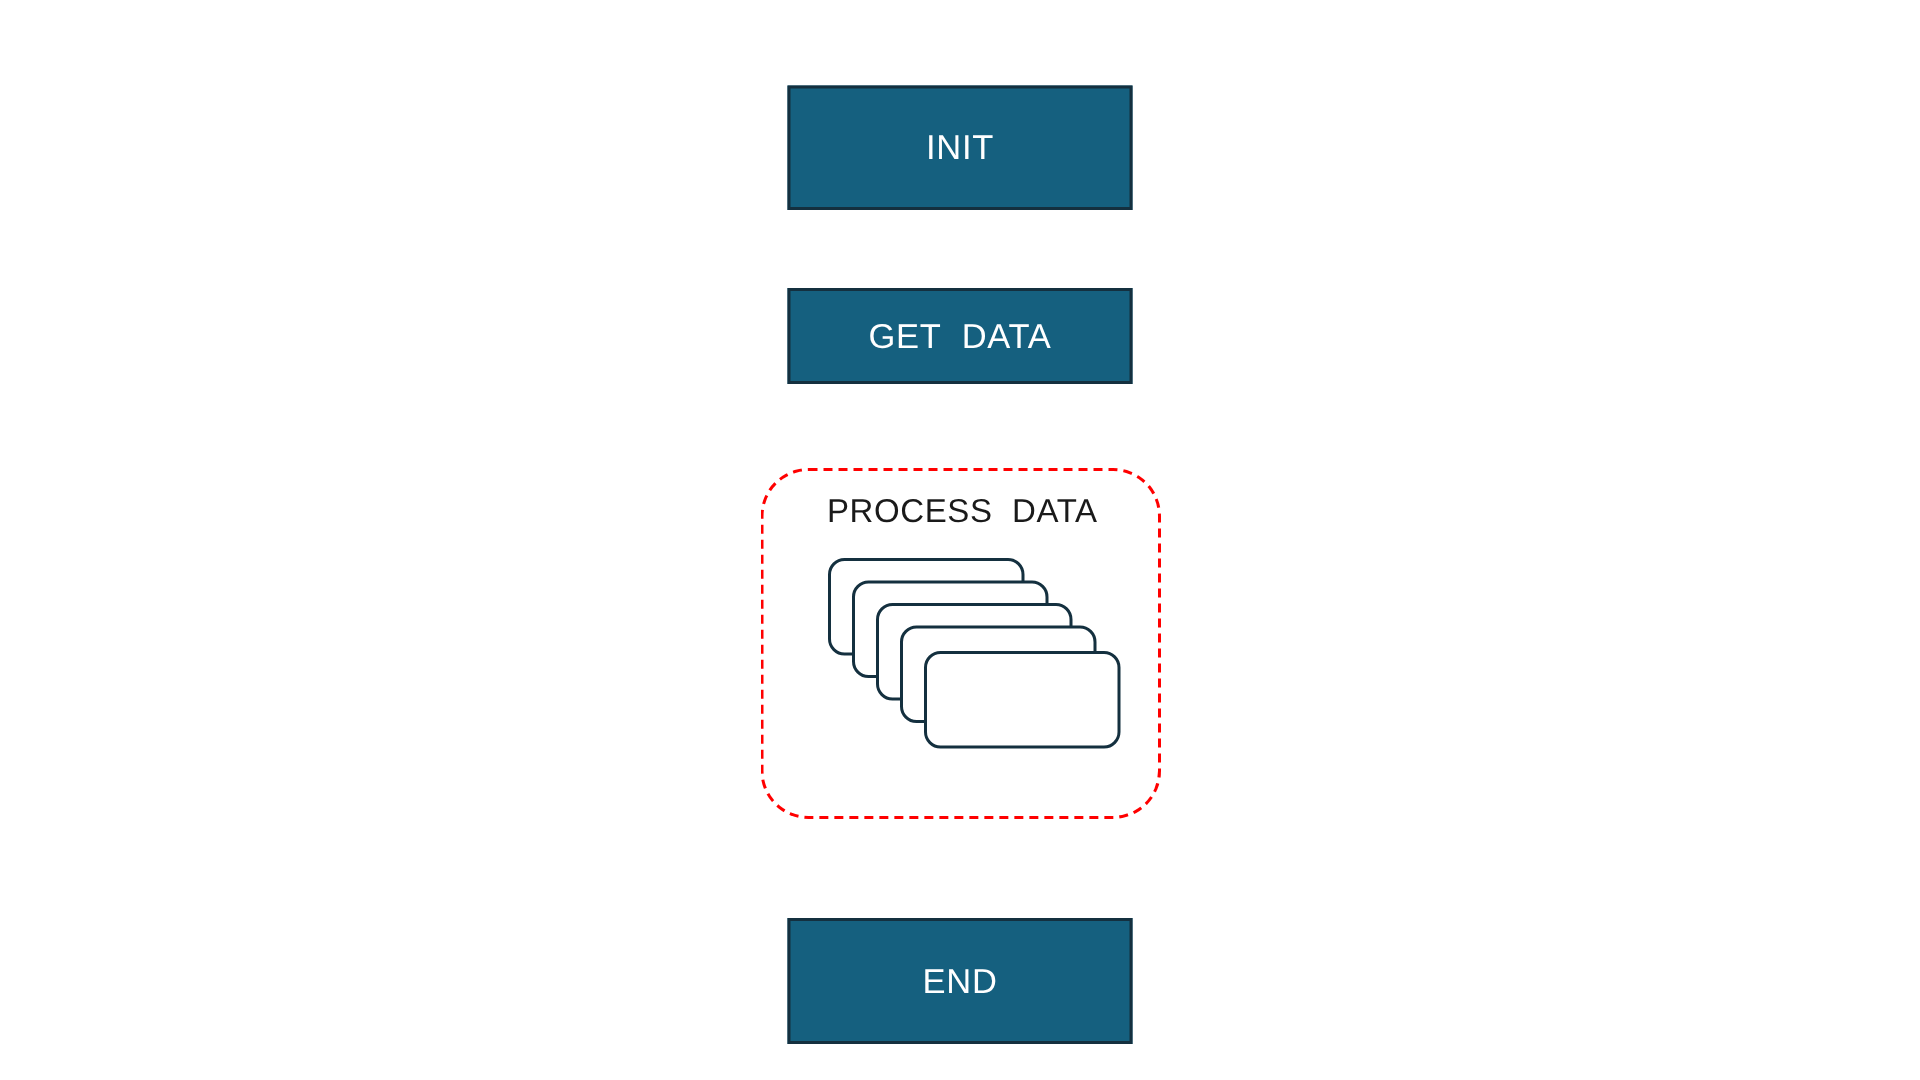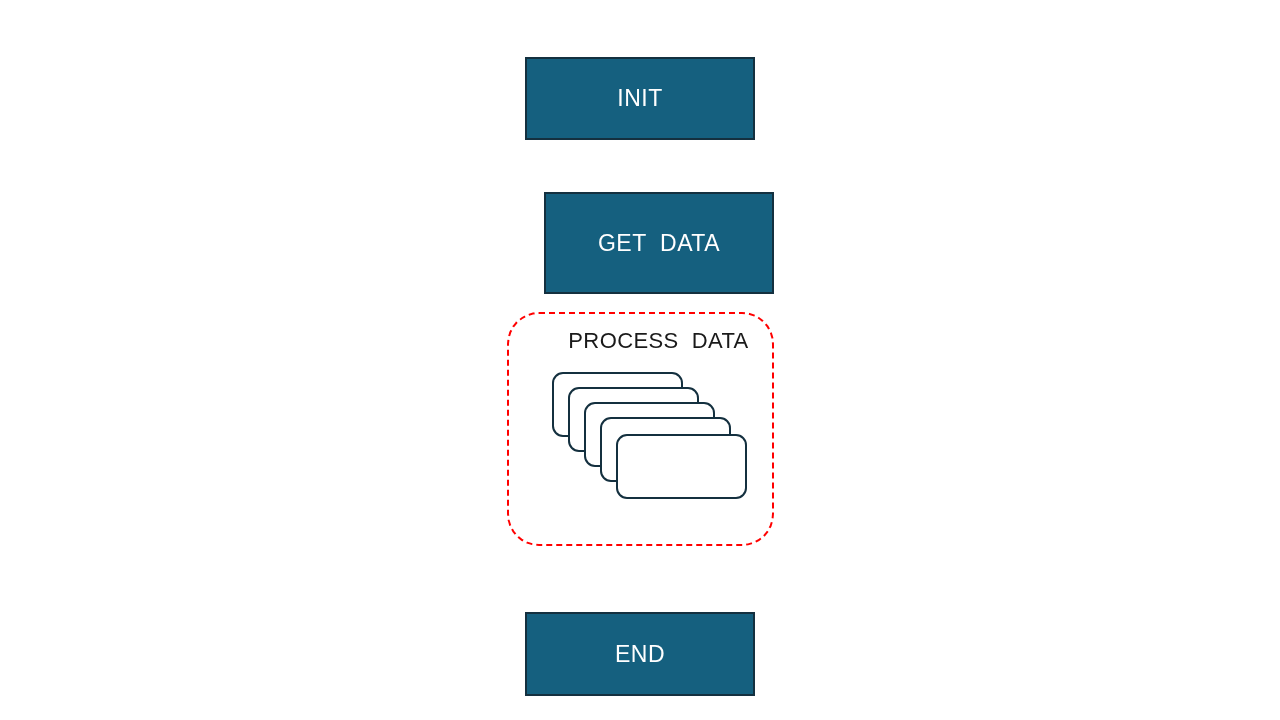--- a/index.html
+++ b/index.html
@@ -34,38 +34,38 @@
     color: #ffffff;
     font-family: "Liberation Sans", sans-serif;
     font-size: 23px;
     font-weight: 300;
     letter-spacing: 0.5px;
     white-space: pre;
     line-height: 1;
   }
 
   #box-init      { left: 525px; top: 32px;  width: 230px; height: 83px; margin-top: 25px; }
-  #box-get-data  { left: 544px; top: 192px; width: 230px; height: 102px; }
+  #box-get-data  { left: 525px; top: 192px; width: 230px; height: 64px; }
   #box-end       { left: 525px; top: 612px; width: 230px; height: 84px; }
 
   
   #loop-container {
     position: absolute;
     box-sizing: border-box;
     left: 507px;
     top: 312px;
     width: 267px;
     height: 234px;
     border: 2px dashed #ff0000;
     border-radius: 32px;
     background: transparent;
   }
   #loop-title {
     position: absolute;
-    left: 18px;
+    left: 1px;
     top: 16px;
     width: 100%;
     text-align: center;
     color: #1a1a1a;
     font-family: "Liberation Sans", sans-serif;
     font-size: 22px;
     font-weight: 400;
     letter-spacing: 0.4px;
     white-space: pre;
     line-height: 1;

